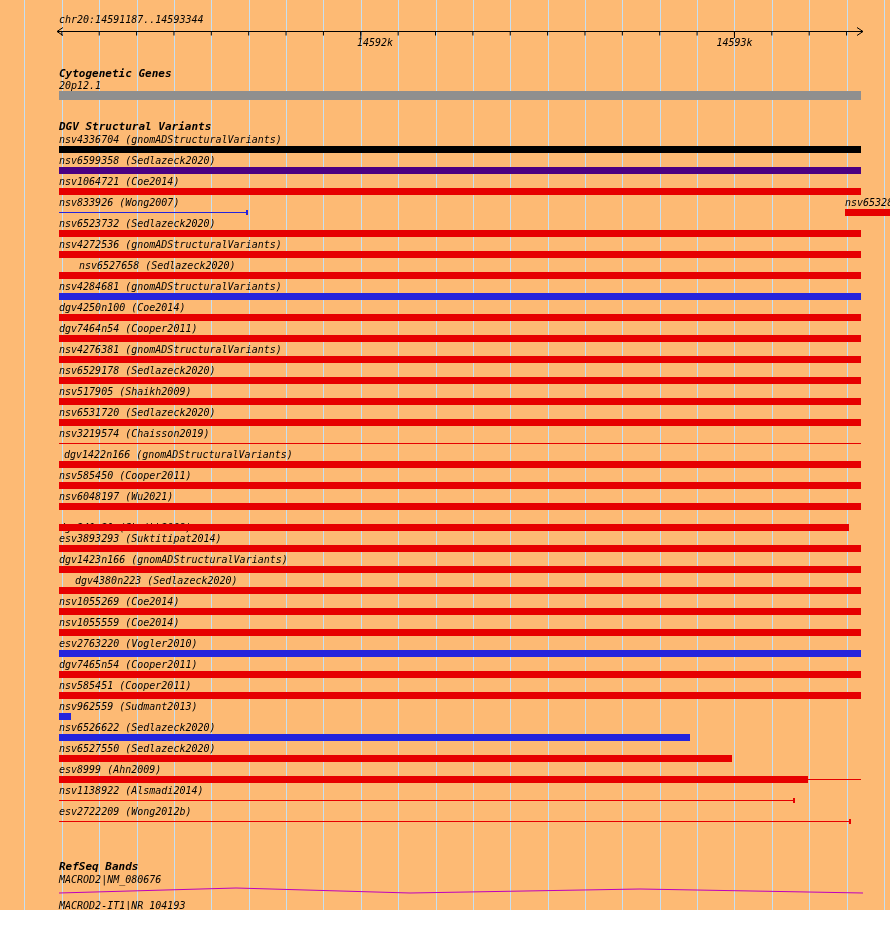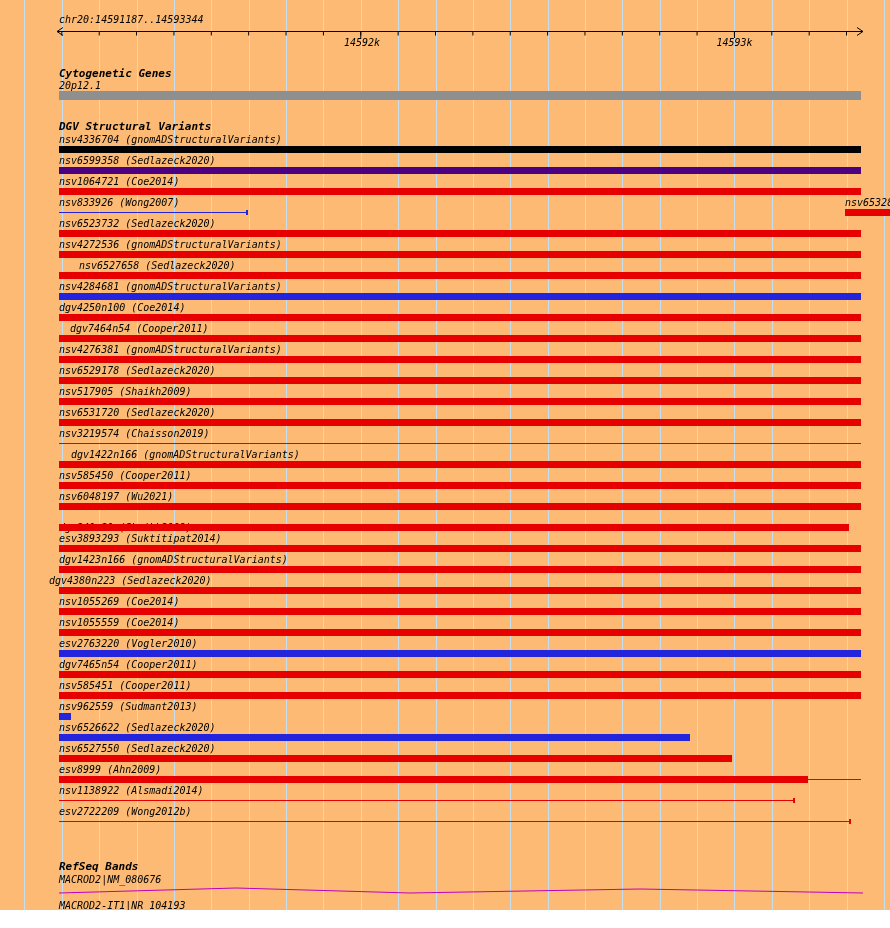--- a/index.html
+++ b/index.html
@@ -72,21 +72,21 @@
       <line x1="659.7250811312008" y1="31.5" x2="659.7250811312008" y2="35.5" stroke="#000" stroke-width="1"></line>
       <line x1="697.0917941585535" y1="31.5" x2="697.0917941585535" y2="35.5" stroke="#000" stroke-width="1"></line>
       <line x1="734.4585071859063" y1="31.5" x2="734.4585071859063" y2="35.5" stroke="#000" stroke-width="1"></line>
       <line x1="771.8252202132592" y1="31.5" x2="771.8252202132592" y2="35.5" stroke="#000" stroke-width="1"></line>
       <line x1="809.191933240612" y1="31.5" x2="809.191933240612" y2="35.5" stroke="#000" stroke-width="1"></line>
       <line x1="846.5586462679647" y1="31.5" x2="846.5586462679647" y2="35.5" stroke="#000" stroke-width="1"></line>
       <line x1="360.7913769123783" y1="31.5" x2="360.7913769123783" y2="38" stroke="#000" stroke-width="1"></line>
       <line x1="734.4585071859063" y1="31.5" x2="734.4585071859063" y2="38" stroke="#000" stroke-width="1"></line>
     </svg>
   <div id="ticklabels">
-      <div class="ticklabel" style="left: 362px; top: 37px;">14592k</div>
+      <div class="ticklabel" style="left: 375px; top: 37px;">14592k</div>
       <div class="ticklabel" style="left: 734.459px; top: 37px;">14593k</div>
     </div>
 
   <div class="hdr" style="top:68px">Cytogenetic Genes</div>
   <div class="lbl" style="left:59px;top:80px">20p12.1</div>
   <div class="bar" id="cytoband-bar" style="left: 59px; top: 91px; width: 802px; height: 9px; background: rgb(143, 143, 143);"></div>
 
   <div class="hdr" style="top:121px">DGV Structural Variants</div>
   <div id="variants">
       <div class="lbl" style="left: 59px; top: 134px;">nsv4336704 (gnomADStructuralVariants)</div>
@@ -103,45 +103,45 @@
       <div class="lbl" style="left: 59px; top: 218px;">nsv6523732 (Sedlazeck2020)</div>
       <div class="bar" style="left: 59px; top: 230px; width: 802px; height: 7px; background: rgb(230, 0, 0);"></div>
       <div class="lbl" style="left: 59px; top: 239px;">nsv4272536 (gnomADStructuralVariants)</div>
       <div class="bar" style="left: 59px; top: 251px; width: 802px; height: 7px; background: rgb(230, 0, 0);"></div>
       <div class="lbl" style="left: 59px; top: 260px; margin-left: 20px;">nsv6527658 (Sedlazeck2020)</div>
       <div class="bar" style="left: 59px; top: 272px; width: 802px; height: 7px; background: rgb(230, 0, 0);"></div>
       <div class="lbl" style="left: 59px; top: 281px;">nsv4284681 (gnomADStructuralVariants)</div>
       <div class="bar" style="left: 59px; top: 293px; width: 802px; height: 7px; background: rgb(36, 36, 221);"></div>
       <div class="lbl" style="left: 59px; top: 302px;">dgv4250n100 (Coe2014)</div>
       <div class="bar" style="left: 59px; top: 314px; width: 802px; height: 7px; background: rgb(230, 0, 0);"></div>
-      <div class="lbl" style="left: 59px; top: 323px; margin-left: 11px;">dgv7464n54 (Cooper2011)</div>
+      <div class="lbl" style="left: 59px; top: 323px;">dgv7464n54 (Cooper2011)</div>
       <div class="bar" style="left: 59px; top: 335px; width: 802px; height: 7px; background: rgb(230, 0, 0);"></div>
       <div class="lbl" style="left: 59px; top: 344px;">nsv4276381 (gnomADStructuralVariants)</div>
       <div class="bar" style="left: 59px; top: 356px; width: 802px; height: 7px; background: rgb(230, 0, 0);"></div>
       <div class="lbl" style="left: 59px; top: 365px;">nsv6529178 (Sedlazeck2020)</div>
       <div class="bar" style="left: 59px; top: 377px; width: 802px; height: 7px; background: rgb(230, 0, 0);"></div>
       <div class="lbl" style="left: 59px; top: 386px;">nsv517905 (Shaikh2009)</div>
       <div class="bar" style="left: 59px; top: 398px; width: 802px; height: 7px; background: rgb(230, 0, 0);"></div>
       <div class="lbl" style="left: 59px; top: 407px;">nsv6531720 (Sedlazeck2020)</div>
       <div class="bar" style="left: 59px; top: 419px; width: 802px; height: 7px; background: rgb(230, 0, 0);"></div>
       <div class="lbl" style="left: 59px; top: 428px;">nsv3219574 (Chaisson2019)</div>
       <div class="bar" style="left: 59px; top: 443px; width: 802px; height: 1px; background: rgb(230, 0, 0);"></div>
-      <div class="lbl" style="left: 71px; top: 449px;">dgv1422n166 (gnomADStructuralVariants)</div>
+      <div class="lbl" style="left: 64px; top: 449px;">dgv1422n166 (gnomADStructuralVariants)</div>
       <div class="bar" style="left: 59px; top: 461px; width: 802px; height: 7px; background: rgb(230, 0, 0);"></div>
       <div class="lbl" style="left: 59px; top: 470px;">nsv585450 (Cooper2011)</div>
       <div class="bar" style="left: 59px; top: 482px; width: 802px; height: 7px; background: rgb(230, 0, 0);"></div>
       <div class="lbl" style="left: 59px; top: 491px;">nsv6048197 (Wu2021)</div>
       <div class="bar" style="left: 59px; top: 503px; width: 802px; height: 7px; background: rgb(230, 0, 0);"></div>
       <div class="lbl" style="left: 59px; top: 522px;">dgv241n21 (Shaikh2009)</div>
       <div class="bar" style="left: 59px; top: 524px; width: 790px; height: 7px; background: rgb(230, 0, 0);"></div>
       <div class="lbl" style="left: 59px; top: 533px;">esv3893293 (Suktitipat2014)</div>
       <div class="bar" style="left: 59px; top: 545px; width: 802px; height: 7px; background: rgb(230, 0, 0);"></div>
       <div class="lbl" style="left: 59px; top: 554px;">dgv1423n166 (gnomADStructuralVariants)</div>
       <div class="bar" style="left: 59px; top: 566px; width: 802px; height: 7px; background: rgb(230, 0, 0);"></div>
-      <div class="lbl" style="left: 49px; top: 575px;">dgv4380n223 (Sedlazeck2020)</div>
+      <div class="lbl" style="left: 75px; top: 575px;">dgv4380n223 (Sedlazeck2020)</div>
       <div class="bar" style="left: 59px; top: 587px; width: 802px; height: 7px; background: rgb(230, 0, 0);"></div>
       <div class="lbl" style="left: 59px; top: 596px;">nsv1055269 (Coe2014)</div>
       <div class="bar" style="left: 59px; top: 608px; width: 802px; height: 7px; background: rgb(230, 0, 0);"></div>
       <div class="lbl" style="left: 59px; top: 617px;">nsv1055559 (Coe2014)</div>
       <div class="bar" style="left: 59px; top: 629px; width: 802px; height: 7px; background: rgb(230, 0, 0);"></div>
       <div class="lbl" style="left: 59px; top: 638px;">esv2763220 (Vogler2010)</div>
       <div class="bar" style="left: 59px; top: 650px; width: 802px; height: 7px; background: rgb(36, 36, 221);"></div>
       <div class="lbl" style="left: 59px; top: 659px;">dgv7465n54 (Cooper2011)</div>
       <div class="bar" style="left: 59px; top: 671px; width: 802px; height: 7px; background: rgb(230, 0, 0);"></div>
       <div class="lbl" style="left: 59px; top: 680px;">nsv585451 (Cooper2011)</div>

